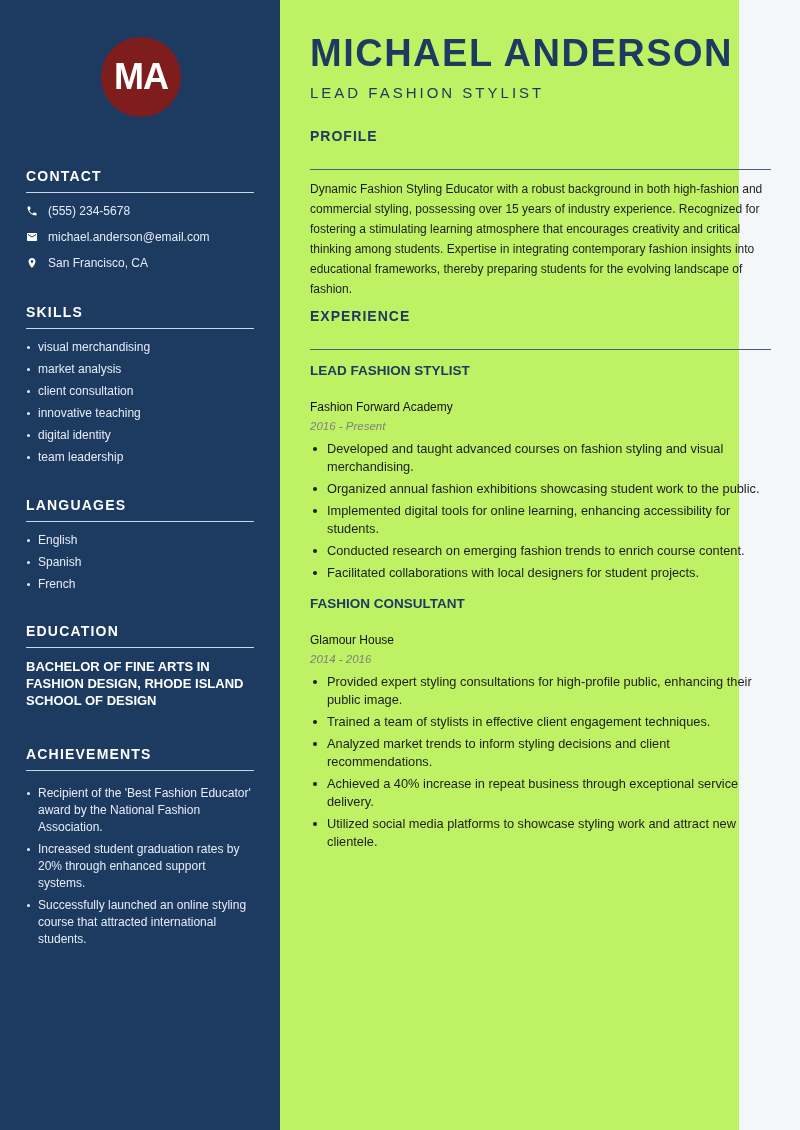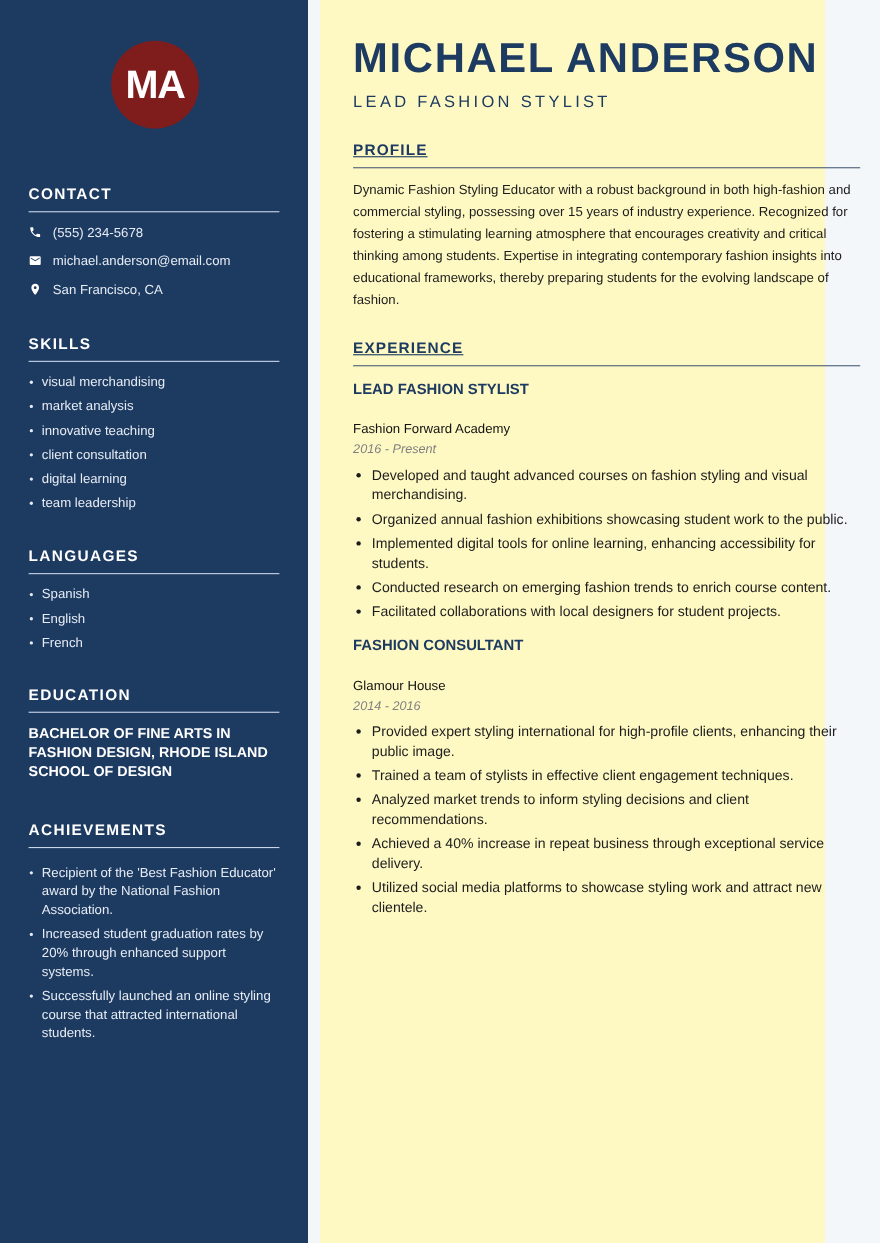--- a/index.html
+++ b/index.html
@@ -1,32 +1,32 @@
 <!DOCTYPE html>
 <html><head>
 <meta charset="utf-8">
 <style>
   * { margin:0; padding:0; box-sizing:border-box; }
   html, body { width:800px; height:1130px; }
   body { font-family:"Liberation Sans", sans-serif; background:#f4f7f9; position:relative; overflow:hidden; }
   .sidebar { position:absolute; left:0; top:0; width:280px; height:1130px; background:#1d3a61; color:#ffffff; padding:0 26px; }
-  .main { position:absolute; left:291px; top:0; width:459px; height:1130px; background:#fef9c3; padding:0 29px 0 30px; }
+  .main { position:absolute; left:280px; top:0; width:459px; height:1130px; background:#bef264; padding:0 29px 0 30px; }
   .avatar { position:absolute; left:101px; top:37px; width:80px; height:80px; border-radius:50%; background:#7f1d1d; color:#fff; font-weight:bold; font-size:36px; display:flex; align-items:center; justify-content:center; letter-spacing:-1px; }
   .side-section { position:absolute; left:26px; width:228px; }
   .side-h { font-size:14px; font-weight:bold; letter-spacing:1.2px; color:#ffffff; padding-bottom:8px; border-bottom:1.5px solid #c9d6ea; }
   .contact-row { display:flex; align-items:center; font-size:12px; color:#e6ecf4; height:26px; }
   .contact-row svg { width:12px; height:12px; margin-right:10px; fill:#ffffff; flex-shrink:0; }
   .side-list { list-style:none; margin-top:10px; }
   .side-list li { position:relative; padding-left:12px; font-size:12px; color:#e6ecf4; line-height:17px; margin-bottom:5px; }
   .side-list li::before { content:""; position:absolute; left:1px; top:7px; width:3px; height:3px; border-radius:50%; background:#e6ecf4; }
   .edu-text { font-size:13px; font-weight:bold; color:#ffffff; line-height:17px; margin-top:10px; }
   .name { position:absolute; left:30px; top:32px; font-size:38px; font-weight:bold; color:#1d3a61; letter-spacing:1.5px; white-space:nowrap; }
   .title { position:absolute; left:30px; top:84px; font-size:15px; color:#1d3a61; letter-spacing:3px; }
   .main-section { position:absolute; left:30px; width:461px; }
-  .main-h { font-size:14px; font-weight:bold; color:#1d3a61; letter-spacing:1px; padding-bottom:8px; border-bottom:1.5px solid #4a5e78;text-decoration:underline; }
+  .main-h { font-size:14px; font-weight:bold; color:#1d3a61; letter-spacing:1px; padding-bottom:25px; border-bottom:1.5px solid #4a5e78; }
   .profile-text { font-size:12px; color:#1c1c1c; line-height:20px; margin-top:9px; }
   .job-title { font-size:13.5px; font-weight:bold; color:#1d3a61; }
   .company { font-size:12px; font-weight:normal; color:#111; margin-top:22px; }
   .dates { font-size:11.5px; font-style:italic; color:#808080; margin-top:6px; }
   .bullets { list-style:none; margin-top:8px; }
   .bullets li { position:relative; padding-left:17px; font-size:12.8px; color:#1c1c1c; line-height:18px; margin-bottom:4px; }
   .bullets li::before { content:""; position:absolute; left:3px; top:7px; width:4px; height:4px; border-radius:50%; background:#1c1c1c; }
 </style>
 </head>
 <body>
@@ -58,32 +58,32 @@
         <span>San Francisco, CA</span>
       </div>
     </div>
   </div>
 
   <div class="side-section" style="top:304px;">
     <div class="side-h">SKILLS</div>
     <ul class="side-list">
       <li>visual merchandising</li>
       <li>market analysis</li>
+      <li>client consultation</li>
       <li>innovative teaching</li>
-      <li>client consultation</li>
-      <li>digital learning</li>
+      <li>digital identity</li>
       <li>team leadership</li>
     </ul>
   </div>
 
   <div class="side-section" style="top:497px;">
     <div class="side-h">LANGUAGES</div>
     <ul class="side-list">
+      <li>English</li>
       <li>Spanish</li>
-      <li>English</li>
       <li>French</li>
     </ul>
   </div>
 
   <div class="side-section" style="top:623px;">
     <div class="side-h">EDUCATION</div>
     <div class="edu-text">BACHELOR OF FINE ARTS IN FASHION DESIGN, RHODE ISLAND SCHOOL OF DESIGN</div>
   </div>
 
   <div class="side-section" style="top:746px;">
@@ -119,21 +119,21 @@
         <li>Conducted research on emerging fashion trends to enrich course content.</li>
         <li>Facilitated collaborations with local designers for student projects.</li>
       </ul>
     </div>
 
     <div style="margin-top:14px;">
       <div class="job-title">FASHION CONSULTANT</div>
       <div class="company">Glamour House</div>
       <div class="dates">2014 - 2016</div>
       <ul class="bullets">
-        <li>Provided expert styling international for high-profile clients, enhancing their public image.</li>
+        <li>Provided expert styling consultations for high-profile public, enhancing their public image.</li>
         <li>Trained a team of stylists in effective client engagement techniques.</li>
         <li>Analyzed market trends to inform styling decisions and client recommendations.</li>
         <li>Achieved a 40% increase in repeat business through exceptional service delivery.</li>
         <li>Utilized social media platforms to showcase styling work and attract new clientele.</li>
       </ul>
     </div>
   </div>
 </div>
 
 </body></html>

